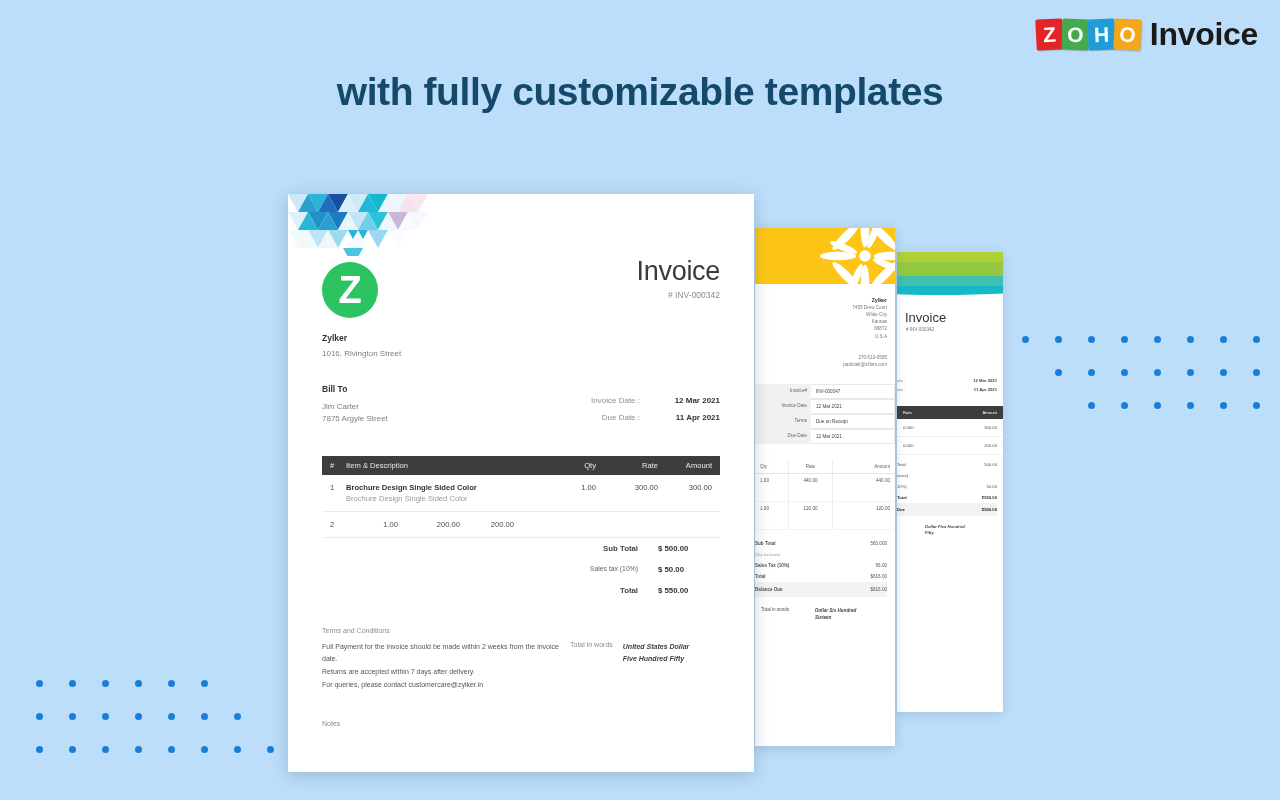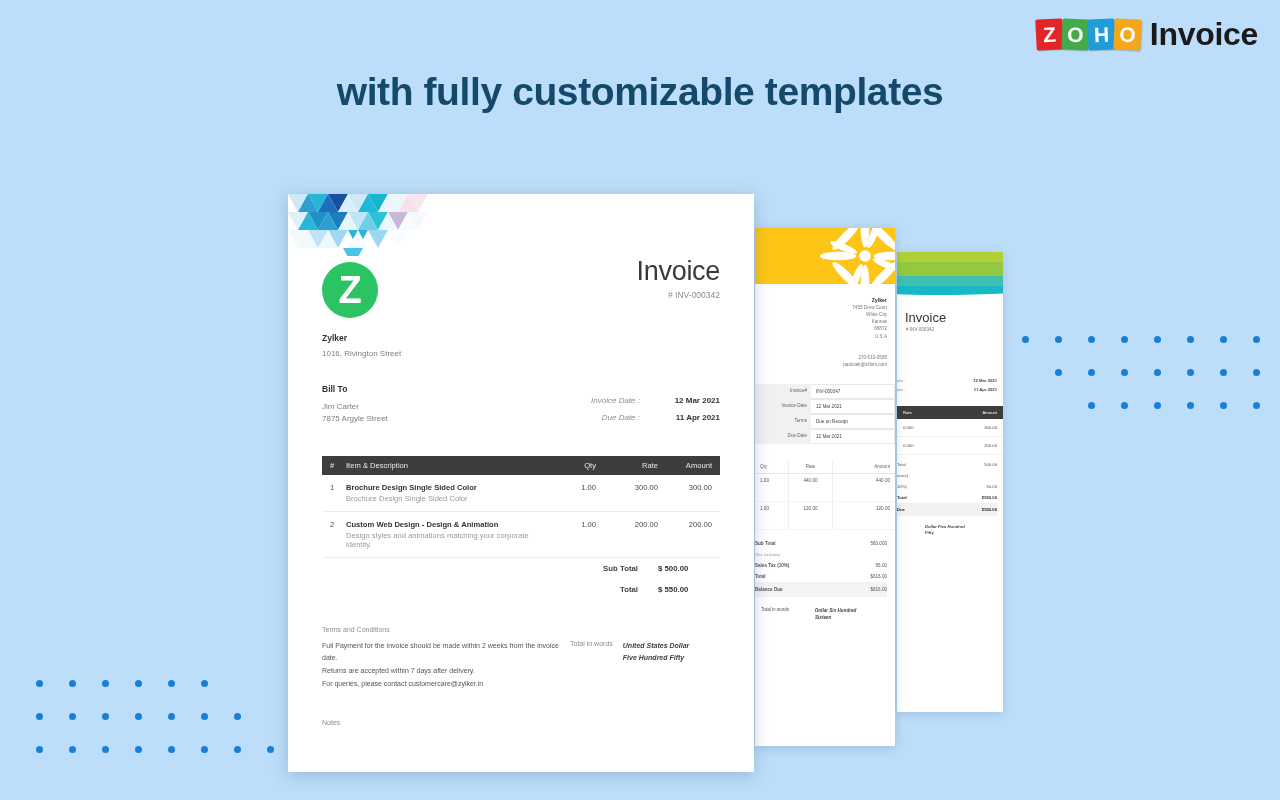--- a/index.html
+++ b/index.html
@@ -136,21 +136,21 @@
   }
   .c1-invtitle { position: absolute; right: 34px; top: 62px; text-align: right; }
   .c1-invtitle .t { font-size: 27px; color: #3a3a3a; font-weight: 400; letter-spacing: -.3px; }
   .c1-invtitle .n { font-size: 8.5px; color: #8a8a8a; margin-top: 3px; }
   .c1-org { margin-top: 14px; font-size: 8px; color: #7d7d7d; line-height: 1.55; }
   .c1-org .nm { font-weight: bold; color: #333; font-size: 8.5px; margin-bottom: 3px; }
   .c1-billto { margin-top: 22px; font-size: 8px; color: #7d7d7d; line-height: 1.55; }
   .c1-billto .hd { font-weight: bold; color: #333; font-size: 8.5px; margin-bottom: 5px; }
   .c1-dates { position: absolute; right: 34px; top: 198px; font-size: 8px; }
   .c1-dates .r { display: flex; justify-content: flex-end; gap: 18px; padding: 4px 0; }
-  .c1-dates .lbl { color: #8c8c8c; font-style: italic; }
+  .c1-dates .lbl { color: #8c8c8c; }
   .c1-dates .val { color: #333; font-weight: bold; width: 62px; text-align: right; }
 
   .c1-table { margin: 30px 34px 0 34px; font-size: 7.6px; }
   .c1-thead {
     background: #3d3d3d; color: #e8e8e8; display: flex; align-items: center;
     height: 19px; font-size: 7.6px;
   }
   .c1-thead .c-num, .c1-row .c-num { flex: 0 0 24px; padding-left: 8px; }
   .c1-thead .c-desc, .c1-row .c-desc { flex: 1; }
   .c1-thead .c-qty, .c1-row .c-qty { flex: 0 0 52px; text-align: right; }
@@ -493,34 +493,34 @@
       <div class="c-desc">
         <div class="title">Brochure Design Single Sided Color</div>
         <div class="desc">Brochure Design Single Sided Color</div>
       </div>
       <div class="c-qty">1.00</div>
       <div class="c-rate">300.00</div>
       <div class="c-amt">300.00</div>
     </div>
     <div class="c1-row">
       <div class="c-num">2</div>
-      <div class="c-desc">
-        <div class="title">Custom Web Design - Design &amp; Animation</div>
-        <div class="desc">Design styles and animations matching your corporate identity.</div>
-      </div>
       <div class="c-qty">1.00</div>
       <div class="c-rate">200.00</div>
       <div class="c-amt">200.00</div>
     </div>
   </div>
 
   <div class="c1-tot">
     <div class="r">
       <span class="lbl">Sub Total</span>
       <span class="val">$ 500.00</span>
+    </div>
+    <div class="r">
+      <span class="lbl sm">Sales tax (10%)</span>
+      <span class="val">$ 50.00</span>
     </div>
     <div class="r">
       <span class="lbl">Total</span>
       <span class="val">$ 550.00</span>
     </div>
   </div>
 
   <div class="c1-foot">
     <div class="left">
       <div class="terms-hd">Terms and Conditions</div>

